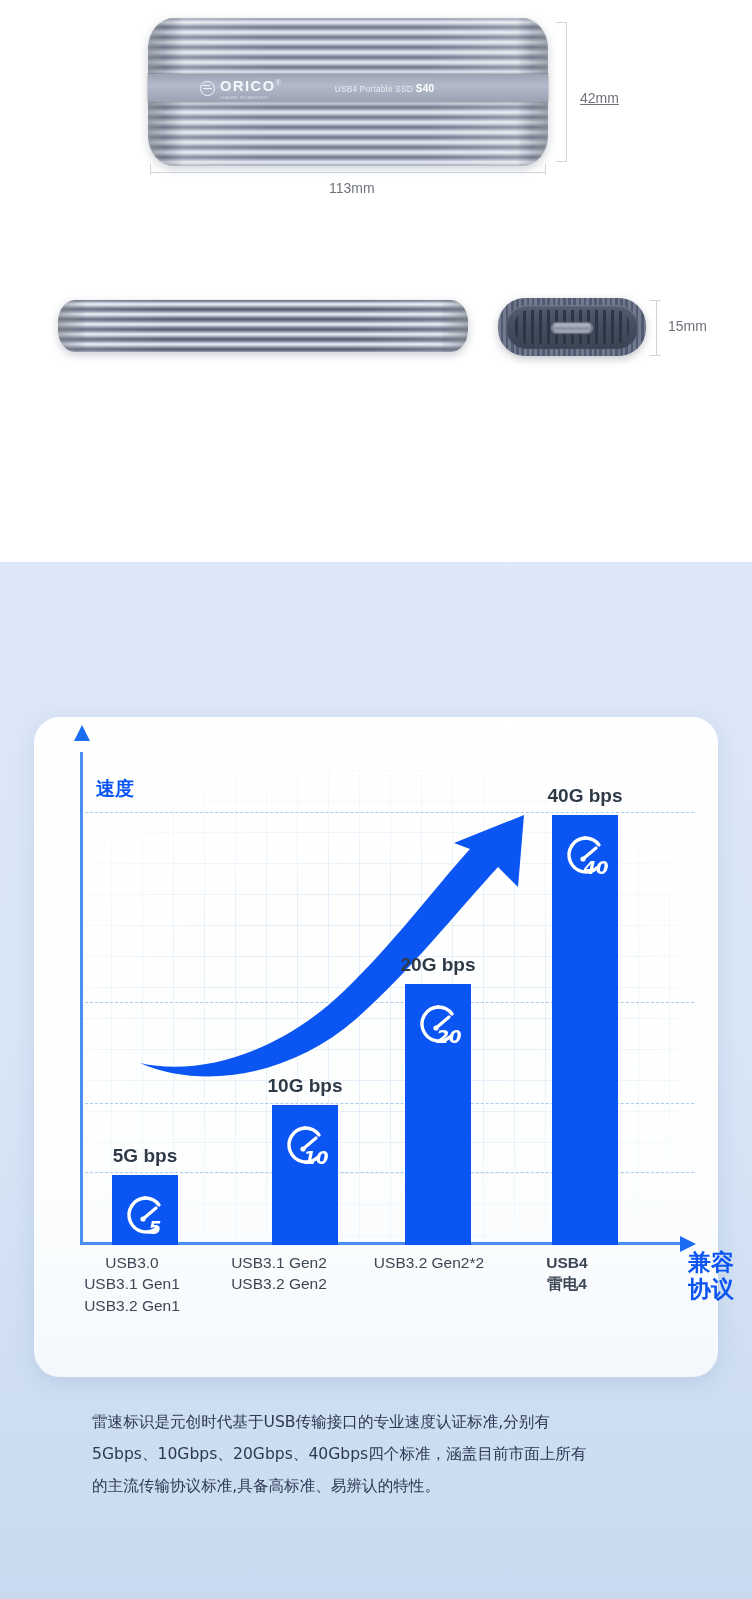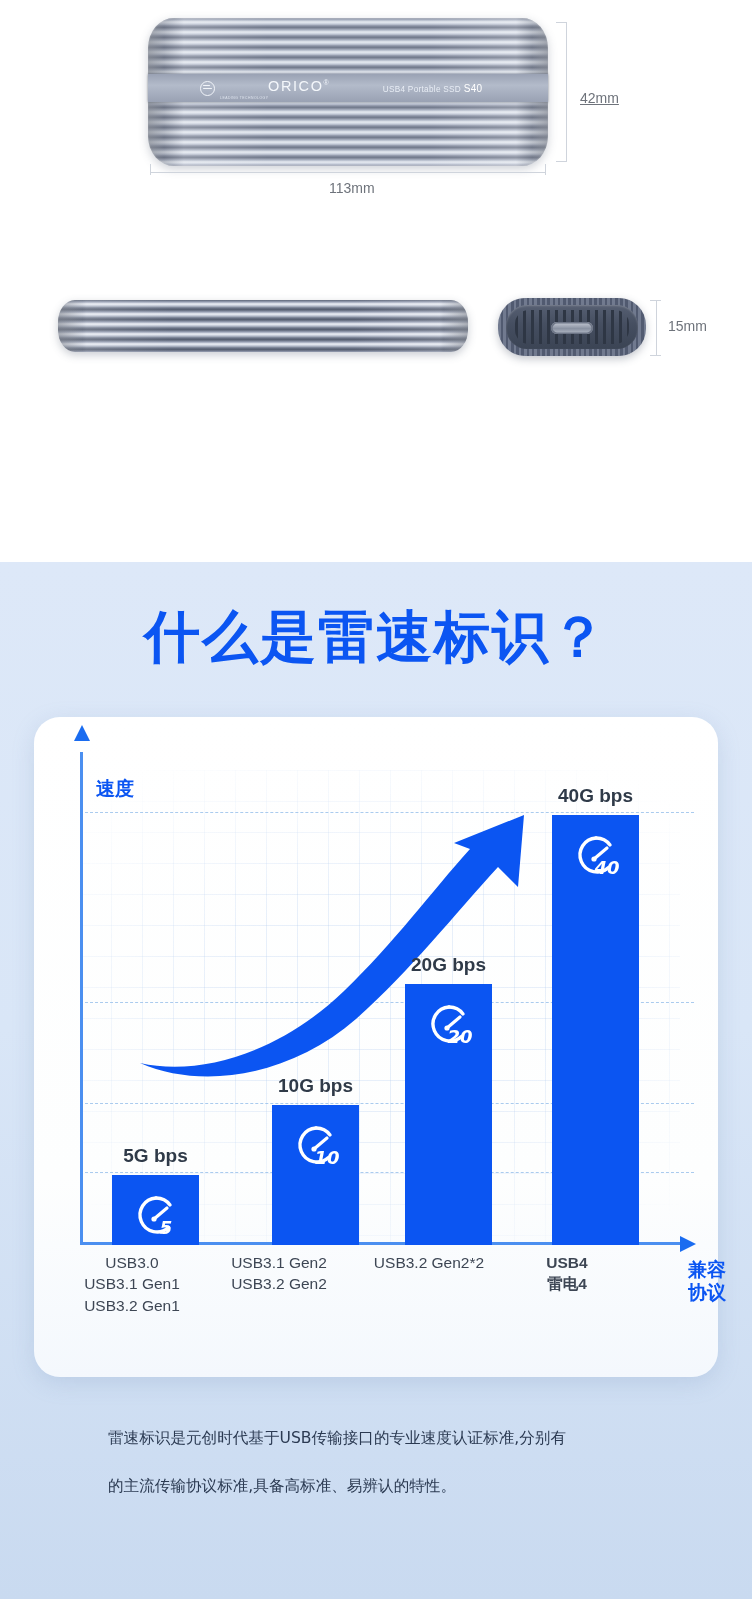--- a/index.html
+++ b/index.html
@@ -46,25 +46,25 @@
     border:1.6px solid #f2f5fa; position:relative; flex:none;
   }
   .brand-mark::before{
     content:""; position:absolute; left:2.2px; top:6px; width:9px; height:1.6px;
     background:#f2f5fa; border-radius:1px;
   }
   .brand-mark::after{
     content:""; position:absolute; left:2.2px; top:3px; width:7px; height:1.4px;
     background:#f2f5fa; border-radius:1px;
   }
-  .brand-name { font-size:14.5px; font-weight:normal; color:#f4f7fb; letter-spacing:1.6px; line-height:1;margin-left:48px; }
+  .brand-name { font-size:14.5px; font-weight:bold; color:#f4f7fb; letter-spacing:1.6px; line-height:1; }
   .brand-sup { font-size:7px; color:#eef2f8; vertical-align:super; }
   .brand-tag { font-size:3.4px; color:#dfe5ef; letter-spacing:.5px; display:block; margin-top:1px; }
   .model-text { margin-left:54px; font-size:8.2px; color:#e8edf5; letter-spacing:.3px; }
-  .model-text b { font-size:10px; color:#ffffff; font-weight:normal; }
+  .model-text b { font-size:10px; color:#ffffff; font-weight:bold; }
 
   
   .dim-line { position:absolute; background:#cfd4dc; }
   .dim-tick { position:absolute; background:#cfd4dc; }
   .dim-label { position:absolute; color:#6e737b; font-size:14px; white-space:nowrap; }
 
   
   #device-side {
     position:absolute; left:58px; top:300px; width:410px; height:52px;
     border-radius:17px/22px;
@@ -153,28 +153,28 @@
   .axis-x-head {
     position:absolute; right:-16px; bottom:-6.5px; width:0; height:0;
     border-top:8px solid transparent; border-bottom:8px solid transparent;
     border-left:16px solid #1a6cf0;
   }
   .axis-y-title {
     position:absolute; left:16px; top:6px; color:#0b55f2; font-size:19px; font-weight:bold;
     font-family:"DejaVu Sans","Liberation Sans",sans-serif;
   }
   .axis-x-title {
-    position:absolute; left:608px; bottom:-58px; color:#0b55f2; font-size:19px; font-weight:bold;
+    position:absolute; left:608px; bottom:-58px; color:#0b55f2; font-size:23px; font-weight:bold;
     line-height:1.18; text-align:left; width:60px;
     font-family:"DejaVu Sans","Liberation Sans",sans-serif;
   }
 
   
   .bar {
-    position:absolute; bottom:0; width:87px; background:#0b55f2;
+    position:absolute; bottom:0; width:66px; background:#0b55f2;
   }
   .bar-value {
     position:absolute; left:50%; transform:translateX(-50%);
     top:-30px; white-space:nowrap;
     font-size:19px; font-weight:bold; color:#2f3a48;
   }
   .badge {
     position:absolute; left:50%; transform:translateX(-50%);
     top:14px; width:52px; height:52px;
   }
@@ -188,21 +188,21 @@
     position:absolute; text-align:center; font-size:15.5px; color:#3d4busy;
     color:#3d4654; line-height:1.38; white-space:nowrap;
   }
 
   
   #speed-desc {
     position:absolute; left:92px; top:845px; width:580px;
     font-size:15.6px; line-height:2.05; color:#2b3a52;
     font-family:"DejaVu Sans","Liberation Sans",sans-serif;
   }
-  #speed-desc p { margin:16px; }
+  #speed-desc p { margin:0; }
 </style>
 </head>
 <body>
 
 <div id="product-section">
 
   <div id="device-front-wrap">
     <div class="device-body"></div>
     <div class="device-label-band">
       <div class="brand-lockup">
@@ -237,21 +237,20 @@
   </div>
 
   <div class="dim-line" style="left:656px; top:300px; width:1px; height:56px;"></div>
   <div class="dim-tick" style="left:650px; top:300px; width:11px; height:1px;"></div>
   <div class="dim-tick" style="left:650px; top:355px; width:11px; height:1px;"></div>
   <div class="dim-label" style="left:668px; top:318px;">15mm</div>
 </div>
 
 <div id="speed-section">
 
-  <div id="speed-heading">什么是雷速标识？</div>
 
   <div id="chart-card">
 
     <div id="plot">
       <div id="plot-grid"></div>
 
       <div class="hline" style="top:42px;"></div>
       <div class="hline" style="top:232px;"></div>
       <div class="hline" style="top:333px;"></div>
       <div class="hline" style="top:402px;"></div>
@@ -337,15 +336,16 @@
       <div>USB3.2 Gen2*2</div>
     </div>
     <div class="cat-label" style="left:478px; top:535px; width:110px;font-weight:bold;">
       <div>USB4</div>
       <div>雷电4</div>
     </div>
   </div>
 
   <div id="speed-desc">
     <p>雷速标识是元创时代基于USB传输接口的专业速度认证标准,分别有</p>
+    <p>5Gbps、10Gbps、20Gbps、40Gbps四个标准，涵盖目前市面上所有</p>
     <p>的主流传输协议标准,具备高标准、易辨认的特性。</p>
   </div>
 </div>
 
 </body></html>

